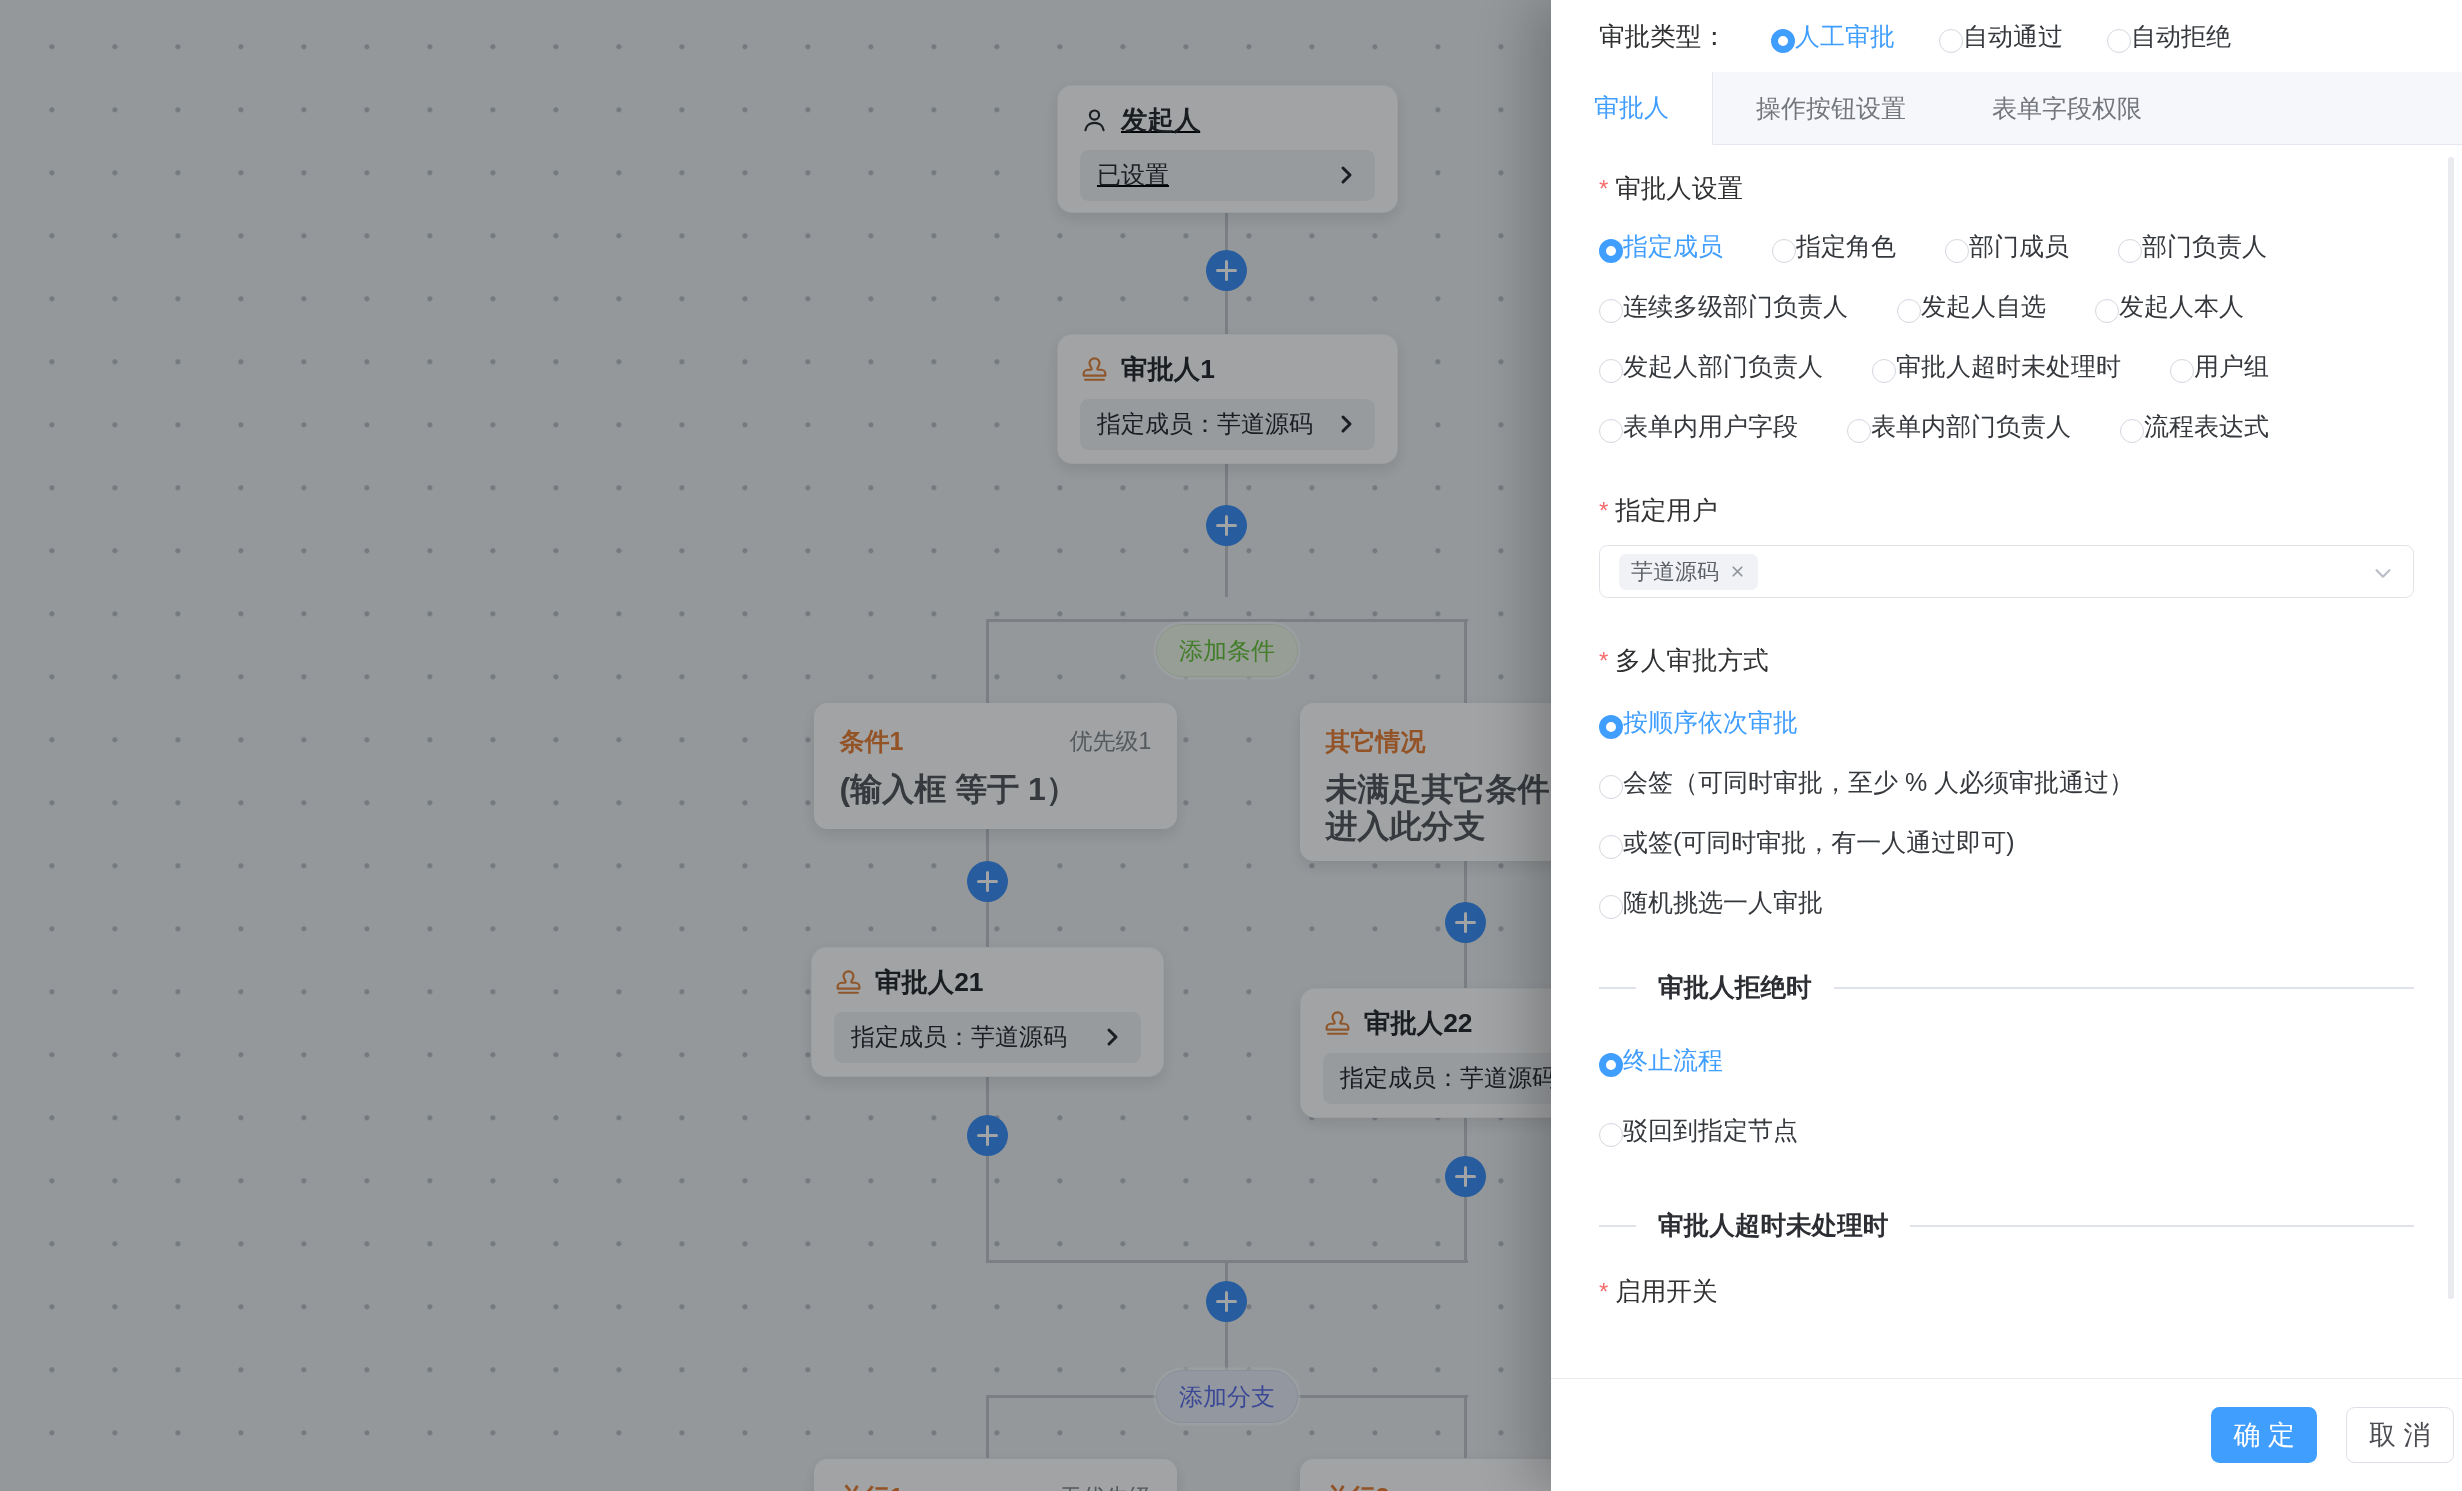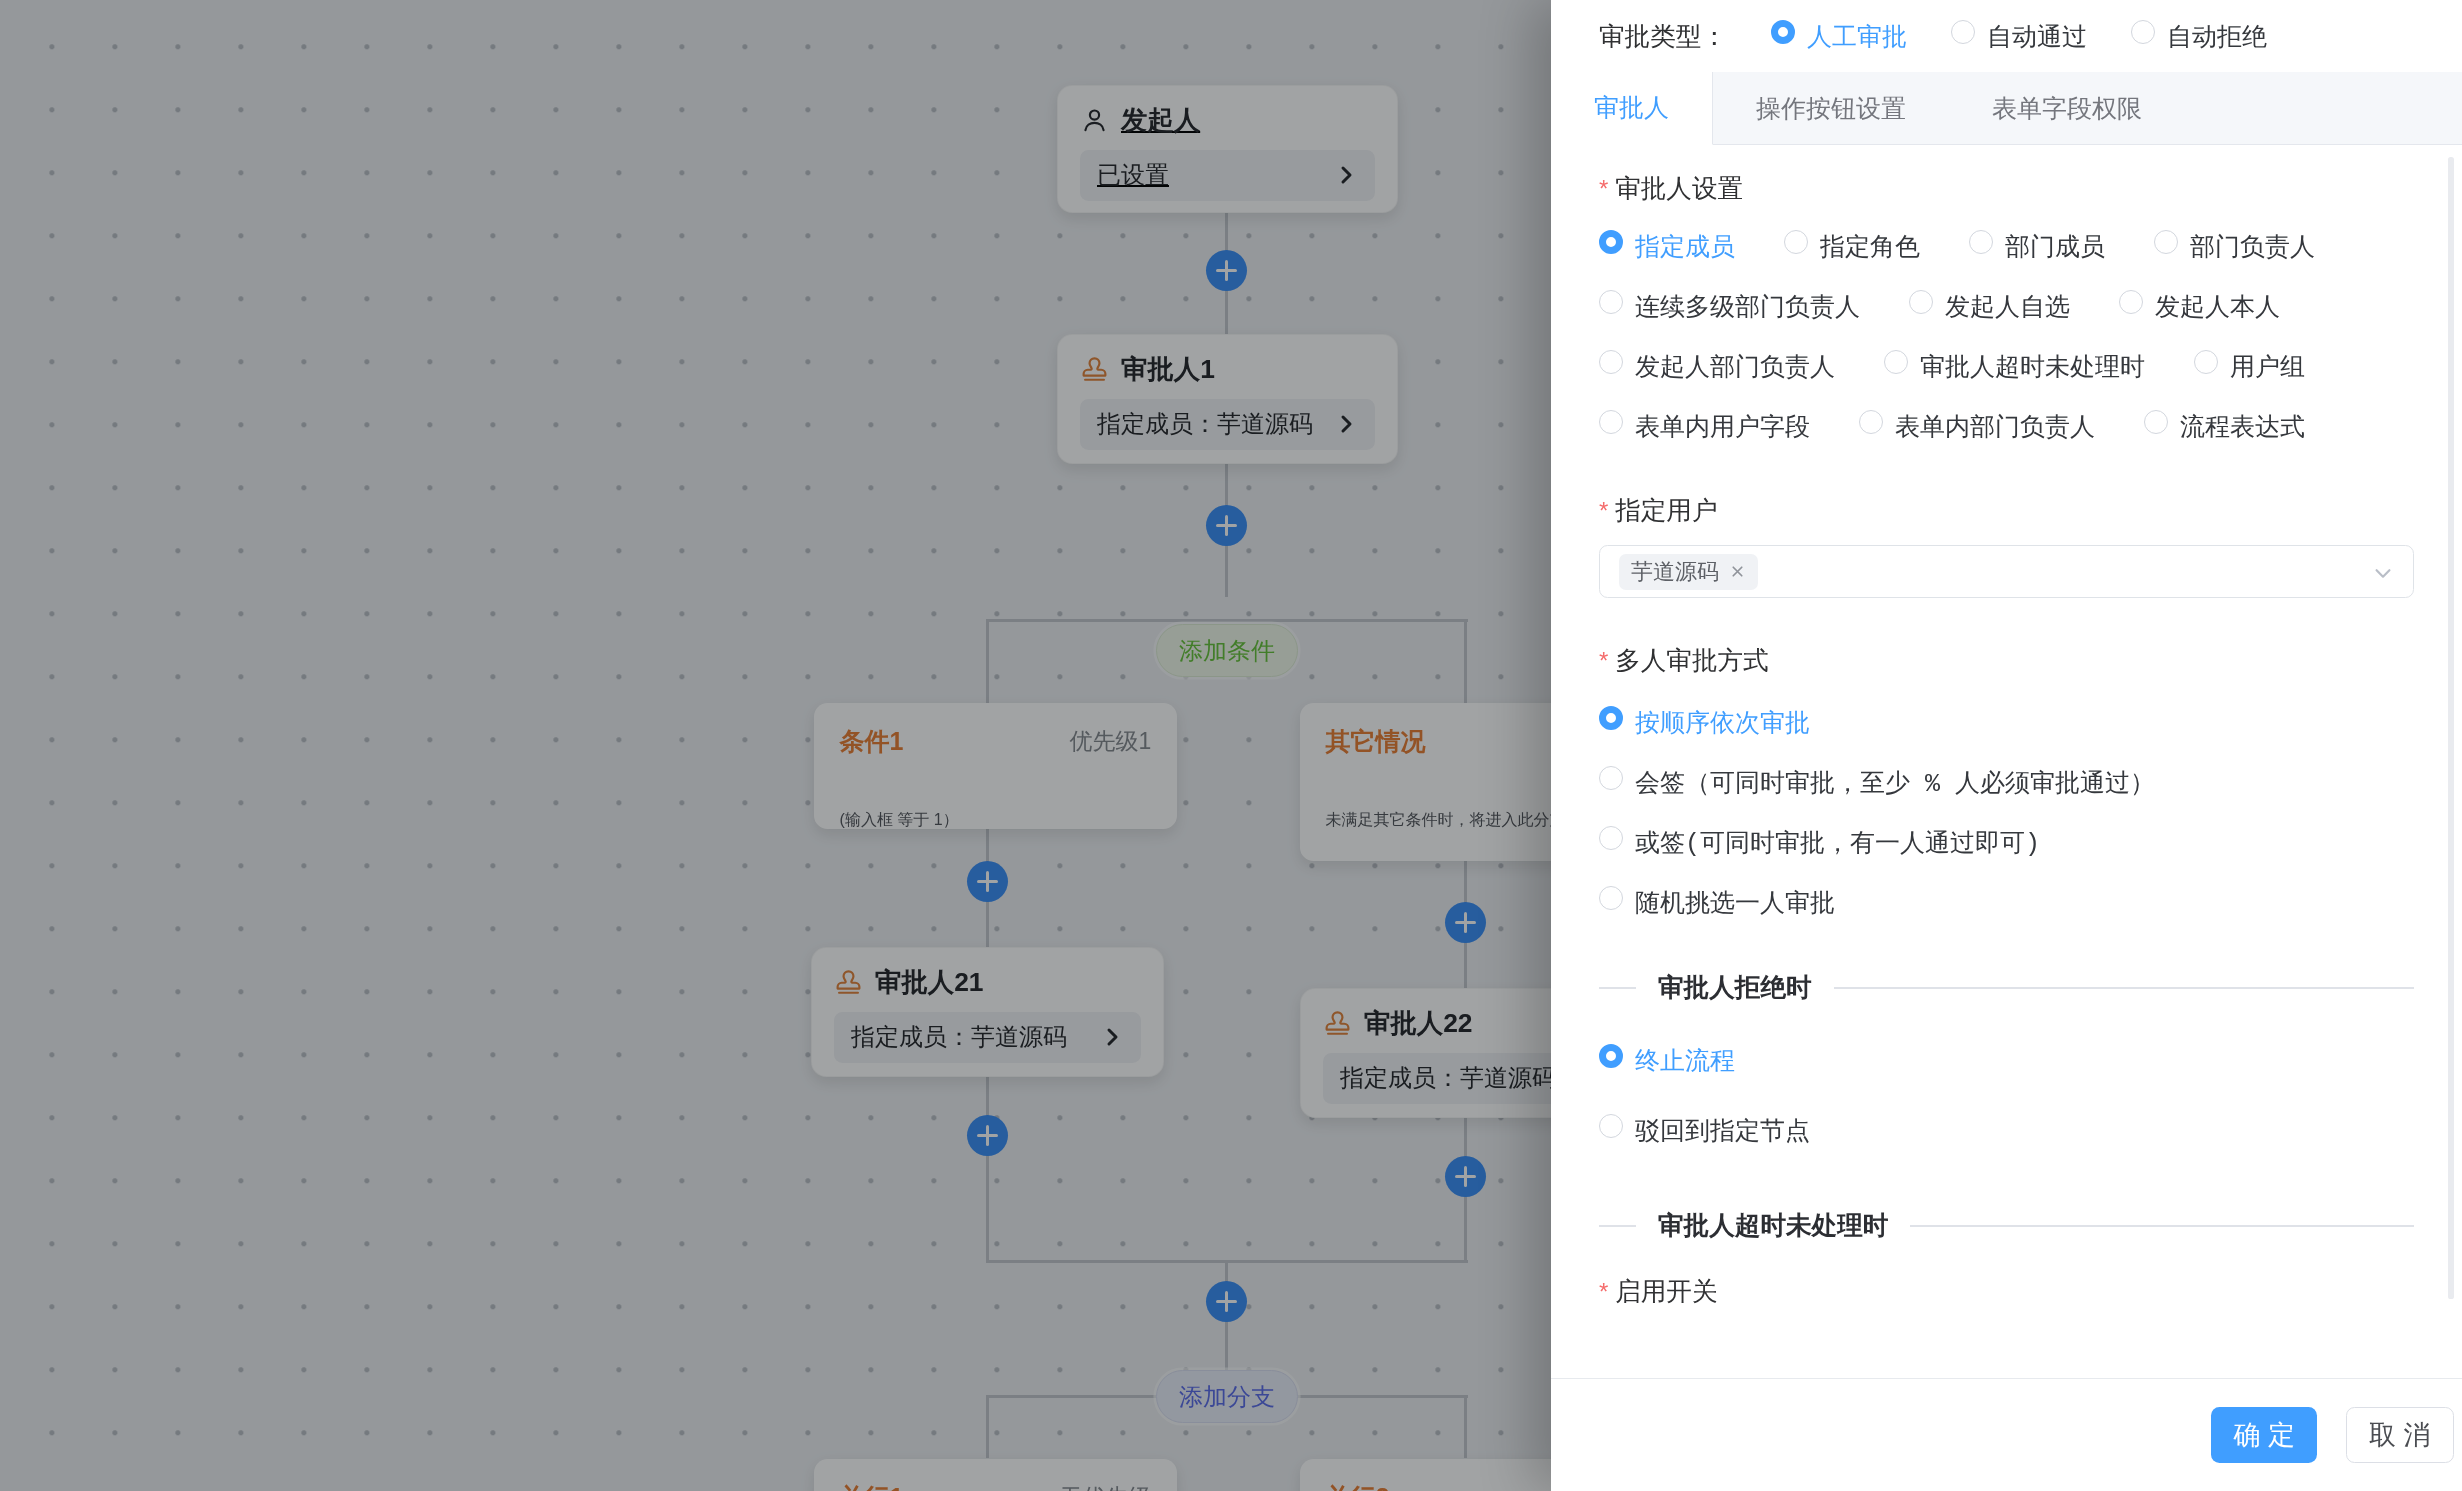--- a/index.html
+++ b/index.html
@@ -29,21 +29,21 @@
     display:flex;align-items:center;justify-content:space-between;
     padding:0 17px;font-size:24px;color:#26282c;
   }
   .branch-card{
     position:absolute;background:#fff;border-radius:13.6px;z-index:2;
     padding:22px 25.6px;box-shadow:0 5.1px 15.3px rgba(0,0,0,.10);box-sizing:border-box;cursor:pointer;
   }
   .branch-head{display:flex;align-items:center;justify-content:space-between;}
   .branch-title{font-size:25px;font-weight:700;color:#e87e35;}
   .branch-priority{font-size:23px;color:#85898f;}
-  .branch-body{margin-top:43px;font-size:16px;color:#53565c;line-height:37px;}
+  .branch-body{margin-top:13px;font-size:32px;color:#53565c;line-height:37px;font-weight:bold;}
   .pill{
     position:absolute;z-index:3;height:53px;padding:0 22px;border-radius:27px;
     display:flex;align-items:center;justify-content:center;font-size:24px;
     transform:translateX(-50%);box-sizing:border-box;cursor:pointer;
     box-shadow:0 0 0 2.6px rgba(255,255,255,.55);
   }
   .pill-green{background:#eff7e9;color:#67c23a;border:0.9px solid #dcebd2;}
   .pill-blue{background:#e9edf8;color:#5b6ce8;border:0.9px solid #d8ddf0;}
   .plus{
     position:absolute;z-index:3;width:41px;height:41px;border-radius:50%;
@@ -55,21 +55,21 @@
   .icon-svg{flex:0 0 auto;display:block;}
   
   .dim{position:absolute;inset:0;background:rgba(9,12,17,.38);z-index:5;}
   
   .panel{
     position:absolute;top:0;bottom:0;left:1551px;right:0;background:#fff;z-index:10;
     box-shadow:-20.4px 0 51px rgba(0,0,0,.22);display:flex;flex-direction:column;
   }
   .panel-header{height:72px;flex:0 0 auto;display:flex;align-items:center;padding-left:48px;gap:44px;}
   .panel-header-label{font-size:25.6px;color:#303133;}
-  .radio{display:flex;align-items:flex-start;gap:12px;cursor:pointer;font-family:Liberation Mono, monospace;}
+  .radio{display:flex;align-items:flex-end;cursor:pointer;}
   .radio-dot{width:24px;height:24px;border-radius:50%;background:#fff;border:1.7px solid #d3d7de;box-sizing:border-box;flex:0 0 auto;}
   .radio.checked .radio-dot{border:7.7px solid #409eff;}
   .radio-label{font-size:25px;color:#35383d;white-space:nowrap;}
   .radio.checked .radio-label{color:#409eff;}
   .tabs{height:72px;flex:0 0 auto;background:#f5f7fa;border-bottom:0.9px solid #e4e7ed;display:flex;align-items:stretch;}
   .tab{display:flex;align-items:center;padding:0 43px;font-size:25px;color:#74767d;cursor:pointer;}
   .tab.active{background:#fff;color:#409eff;border-right:0.9px solid #e4e7ed;margin-bottom:-0.9px;border-bottom:0.9px solid #fff;}
   .scroll-area{height:1183px;flex:0 0 auto;overflow:hidden;padding:0 48px;position:relative;}
   .field-label{font-size:25.6px;color:#303133;line-height:29px;}
   .req::before{content:"*";color:#f56c6c;margin-right:6.8px;font-size:24px;}

